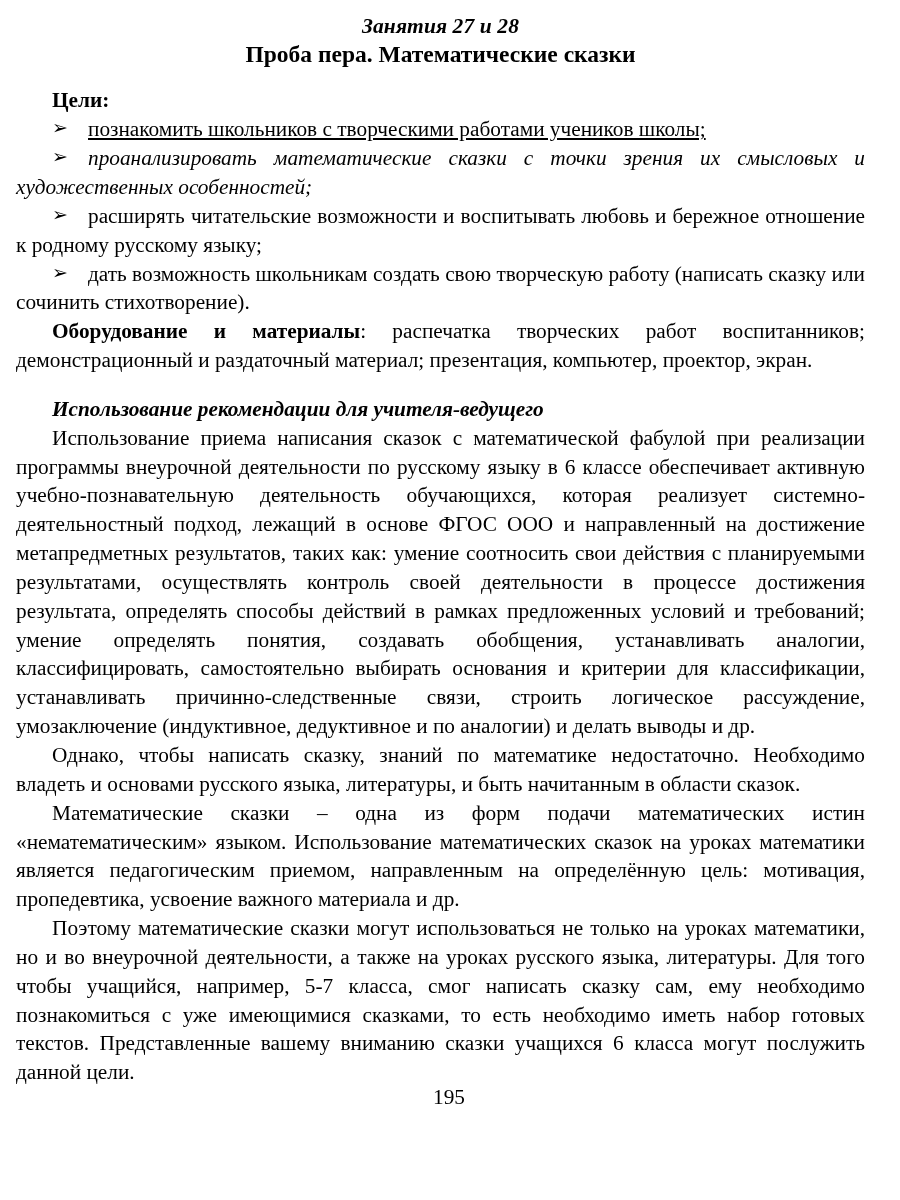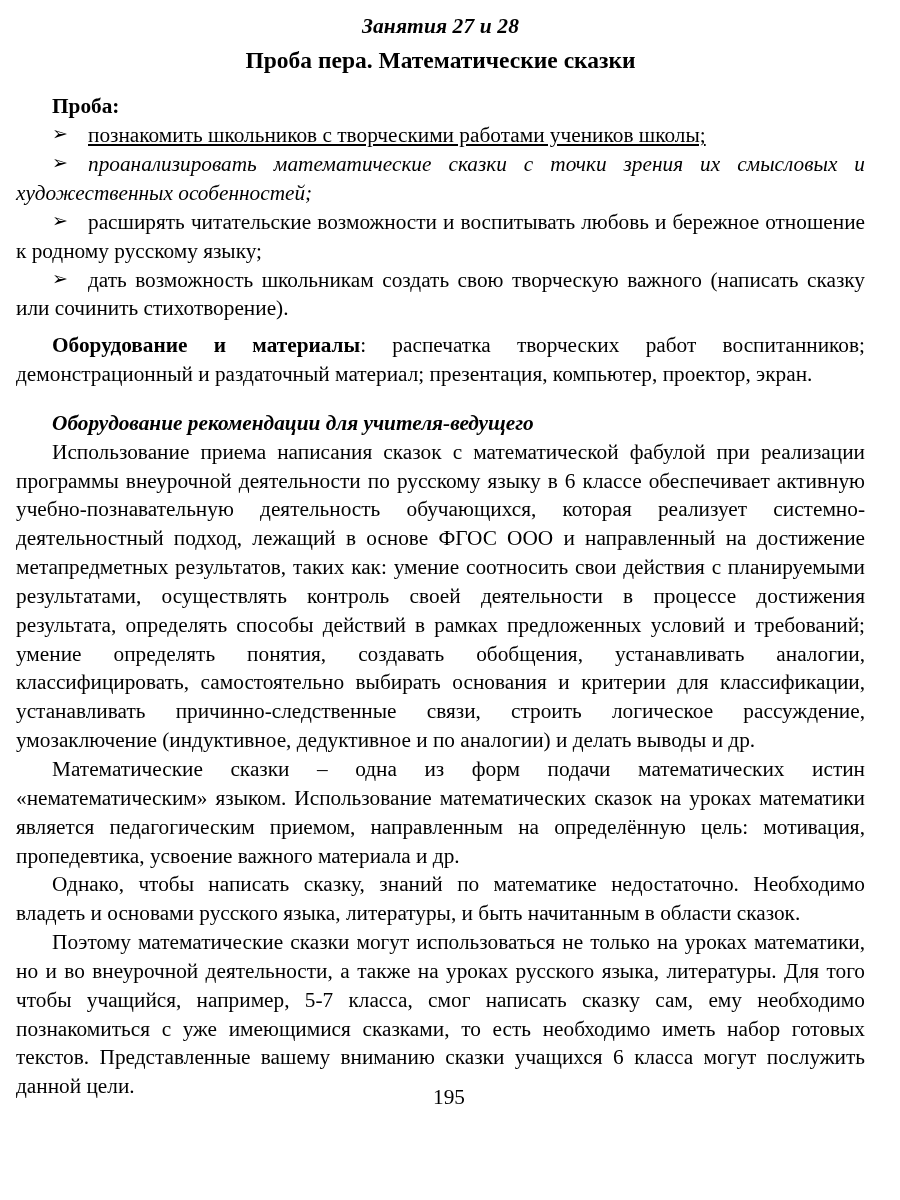--- a/index.html
+++ b/index.html
@@ -29,21 +29,21 @@
     font-size: 21.5px;
     font-style: italic;
     font-weight: bold;
     line-height: 1.12;
     letter-spacing: 0.1px;
   }
   .lesson-title {
     font-size: 23.5px;
     font-weight: bold;
     line-height: 1.25;
-    margin-top: 8px;
+    margin-top: 2px;
   }
   .body-block {
     margin-top: 17px;
     font-size: 21.3px;
     line-height: 1.355;
     text-align: justify;
     text-justify: inter-word;
     hyphens: manual;
   }
   p {
@@ -70,21 +70,21 @@
   }
   .goal-item.last .goal-text,
   .goal-item.single .goal-text {
     text-align: left;
     text-decoration: underline;
   }
   .hang-out {
     margin-left: -72px;
   }
   .equip {
-    margin-top: 8px;
+    margin-top: 0;
   }
   .equip b { font-weight: bold; }
   .section-head {
     font-weight: bold;
     font-style: italic;
     text-indent: 36px;
     margin-top: 20px;
   }
   .para {
     text-indent: 36px;
@@ -103,48 +103,48 @@
 
 <div class="page">
 
   <div class="heading-group">
     <div class="lesson-label">Занятия 27 и 28</div>
     <div class="lesson-title">Проба пера. Математические сказки</div>
   </div>
 
   <div class="body-block">
 
-    <p class="goals-label">Проба:</p>
+    <p class="goals-label">Цели:</p>
 
     <p class="goal-item single">
       <span class="bullet">➢</span>
       <span class="goal-text">познакомить школьников с творческими работами учеников школы;</span>
     </p>
 
     <p class="goal-item">
       <span class="bullet">➢</span>
       <span class="goal-text hang-out" style="text-indent:72px;font-style:italic;">проанализировать математические сказки с точки зрения их смысловых и художественных особенностей;</span>
     </p>
 
     <p class="goal-item">
       <span class="bullet">➢</span>
       <span class="goal-text hang-out" style="text-indent:72px;font-family:Liberation Serif, serif;">расширять читательские возможности и воспитывать любовь и бережное отношение к родному русскому языку;</span>
     </p>
 
     <p class="goal-item">
       <span class="bullet">➢</span>
-      <span class="goal-text hang-out" style="text-indent:72px;">дать возможность школьникам создать свою творческую важного (написать сказку или сочинить стихотворение).</span>
+      <span class="goal-text hang-out" style="text-indent:72px;">дать возможность школьникам создать свою творческую работу (написать сказку или сочинить стихотворение).</span>
     </p>
 
     <p class="para equip"><b>Оборудование и материалы</b><span>: распечатка творческих работ воспитанников; демонстрационный и раздаточный материал; презентация, компьютер, проектор, экран.</span></p>
 
-    <p class="section-head">Оборудование рекомендации для учителя-ведущего</p>
+    <p class="section-head">Использование рекомендации для учителя-ведущего</p>
 
     <p class="para">Использование приема написания сказок с математической фабулой при реализации программы внеурочной деятельности по русскому языку в 6 классе обеспечивает активную учебно-познавательную деятельность обучающихся, которая реализует системно-деятельностный подход, лежащий в основе ФГОС ООО и направленный на достижение метапредметных результатов, таких как: умение соотносить свои действия с планируемыми результатами, осуществлять контроль своей деятельности в процессе достижения результата, определять способы действий в рамках предложенных условий и требований; умение определять понятия, создавать обобщения, устанавливать аналогии, классифицировать, самостоятельно выбирать основания и критерии для классификации, устанавливать причинно-следственные связи, строить логическое рассуждение, умозаключение (индуктивное, дедуктивное и по аналогии) и делать выводы и др.</p>
+    <p class="para">Однако, чтобы написать сказку, знаний по математике недостаточно. Необходимо владеть и основами русского языка, литературы, и быть начитанным в области сказок.</p>
     <p class="para">Математические сказки – одна из форм подачи математических истин «нематематическим» языком. Использование математических сказок на уроках математики является педагогическим приемом, направленным на определённую цель: мотивация, пропедевтика, усвоение важного материала и др.</p>
-    <p class="para">Однако, чтобы написать сказку, знаний по математике недостаточно. Необходимо владеть и основами русского языка, литературы, и быть начитанным в области сказок.</p>
     <p class="para">Поэтому математические сказки могут использоваться не только на уроках математики, но и во внеурочной деятельности, а также на уроках русского языка, литературы.  Для того чтобы учащийся, например, 5-7 класса, смог написать сказку сам, ему необходимо познакомиться с уже имеющимися сказками, то есть необходимо иметь набор готовых текстов. Представленные вашему вниманию сказки учащихся 6 класса могут послужить данной цели.</p>
 
   </div>
 
   <div class="page-number">195</div>
 
 </div>
 
 </body></html>

